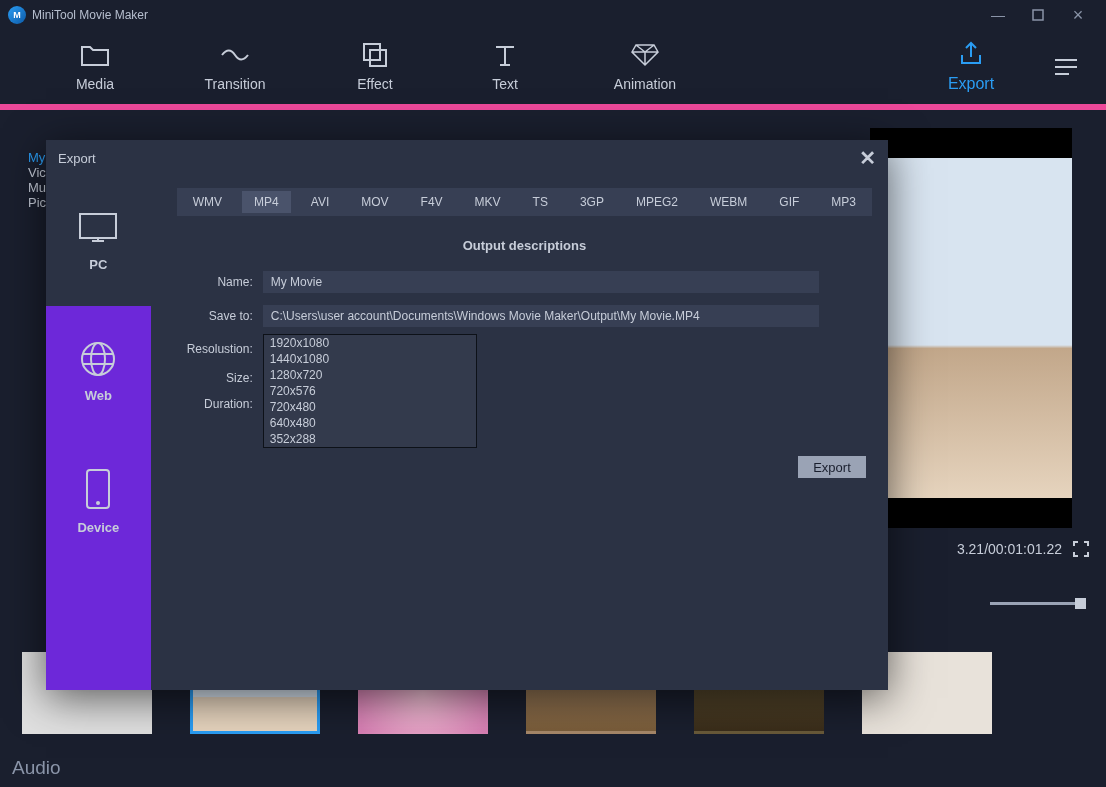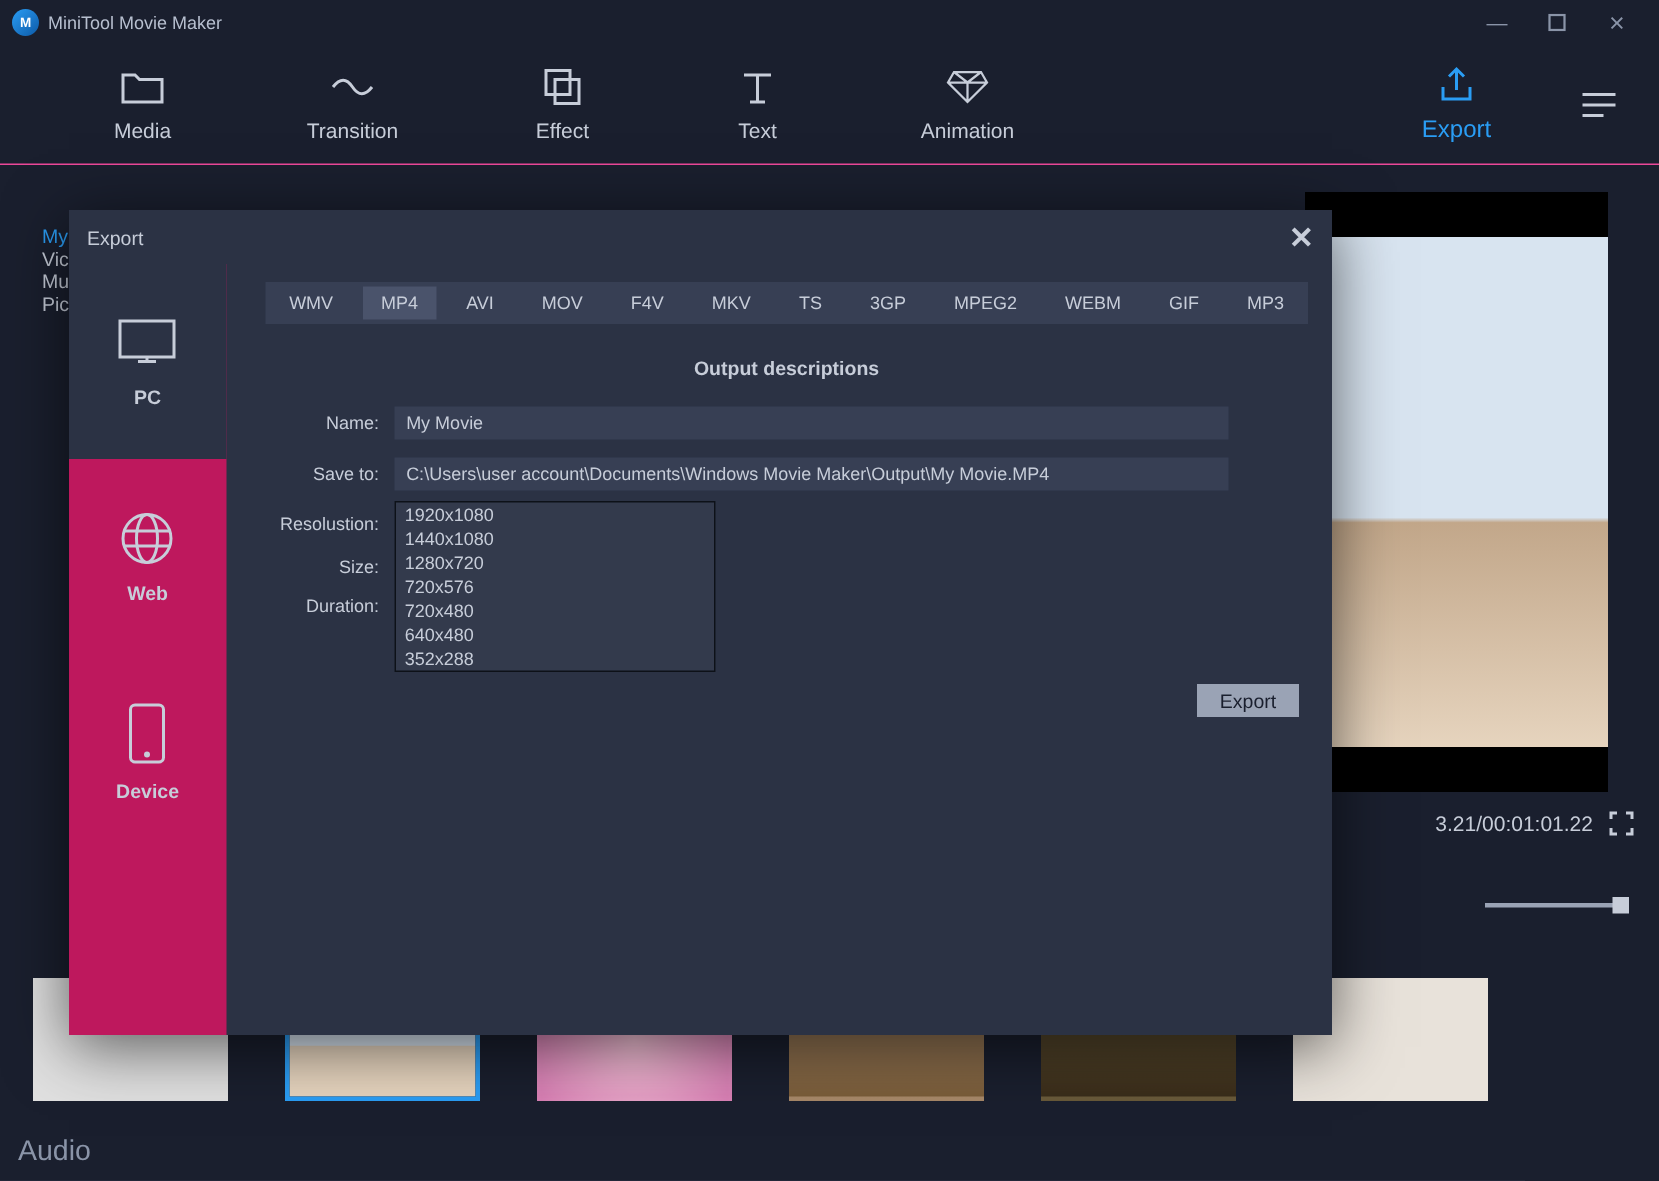--- a/index.html
+++ b/index.html
@@ -6,21 +6,21 @@
 body { width:1106px; height:787px; background:#1a1f2e; color:#c7cdd9; overflow:hidden; position:relative; }
 
 
 .titlebar { height:30px; display:flex; align-items:center; padding:0 8px; background:#1a1f2e; }
 .titlebar .logo { width:18px; height:18px; border-radius:50%; background:linear-gradient(135deg,#2a9df4,#0d5aa7); display:flex; align-items:center; justify-content:center; font-size:9px; font-weight:bold; color:#fff; margin-right:6px;}
 .titlebar .title { font-size:12px; color:#b7bfcf; flex:1;}
 .titlebar .winbtn { width:40px; height:30px; display:flex; align-items:center; justify-content:center; font-size:14px; color:#8a94a8; cursor:pointer;}
 .titlebar .winbtn.close { font-size:18px;}
 
 
-.toolbar { height:80px; display:flex; align-items:center; padding-left:30px; background:#1a1f2e; border-bottom:1px solid #ec4899;}
+.toolbar { height:80px; display:flex; align-items:center; padding-left:30px; background:#1a1f2e; border-bottom:6px solid #ec4899;}
 .toolbar .tbitem { width:130px; display:flex; flex-direction:column; align-items:center; gap:8px; cursor:pointer; }
 .toolbar .tbitem .ico { height:26px; display:flex; align-items:center; justify-content:center; color:#c7cdd9;}
 .toolbar .tbitem .lbl { font-size:14px; color:#c7cdd9;}
 .toolbar .tbitem.wide { width:150px; }
 .toolbar .spacer { flex:1;}
 .toolbar .export-btn { width:110px; display:flex; flex-direction:column; align-items:center; gap:8px; cursor:pointer;}
 .toolbar .export-btn .ico, .toolbar .export-btn .lbl { color:#2a9df4;}
 .toolbar .menu-btn { width:80px; display:flex; align-items:center; justify-content:center; cursor:pointer; color:#c7cdd9;}
 
 svg { display:block; }
@@ -53,21 +53,21 @@
 .audio-lbl { position:absolute; left:12px; top:757px; font-size:19px; color:#8a94a8;}
 
 
 .modal { position:absolute; left:46px; top:140px; width:842px; height:550px; background:#2b3244; box-shadow:0 8px 40px rgba(0,0,0,.6);}
 .modal-header { height:36px; display:flex; align-items:center; padding:0 12px;}
 .modal-header .mtitle { font-size:13px; color:#c7cdd9; flex:1;}
 .modal-header .mclose { font-size:20px; color:#c7cdd9; cursor:pointer; font-weight:bold;}
 
 .modal-body { display:flex; height:calc(100% - 36px);}
 
-.modal-side { width:114px; background:#be185d; display:flex; flex-direction:column;}
+.modal-side { width:114px; background:#6d28d9; display:flex; flex-direction:column;}
 .modal-side .msitem { height:130px; display:flex; flex-direction:column; align-items:center; justify-content:center; gap:10px; cursor:pointer; }
 .modal-side .msitem.active { background:#2b3244;}
 .modal-side .msitem .mslbl { font-size:13px; color:#c7cdd9; font-weight:bold;}
 .modal-side .msitem .msico { color:#c7cdd9;}
 
 .modal-main { flex:1; padding:12px 16px 16px 26px; position:relative;}
 .formats { background:#373f54; height:28px; display:flex; align-items:center; gap:8px; padding:0 4px;}
 .formats .fmt { padding:4px 12px; font-size:12px; color:#c7cdd9; cursor:pointer;}
 .formats .fmt.active { background:#4a536b;}
 

